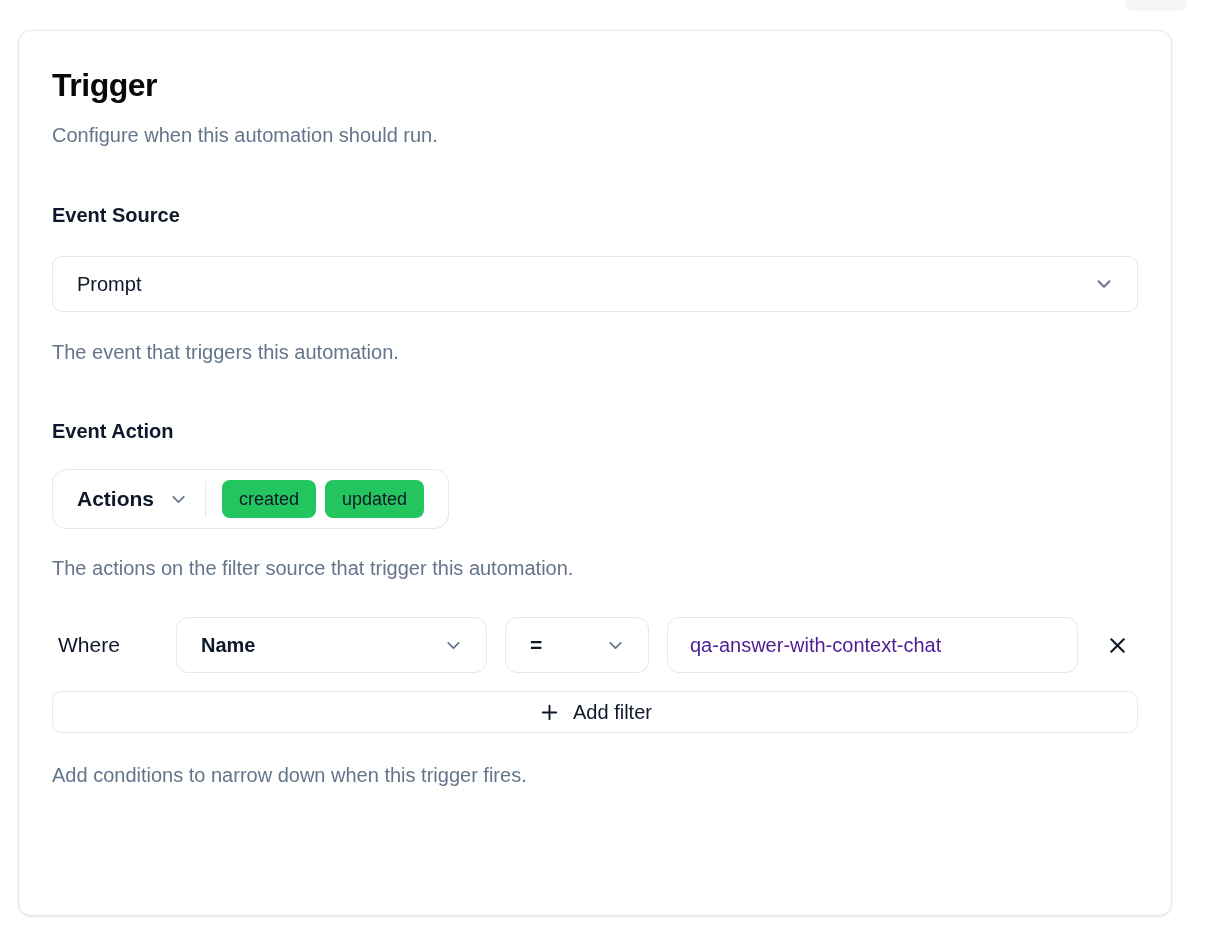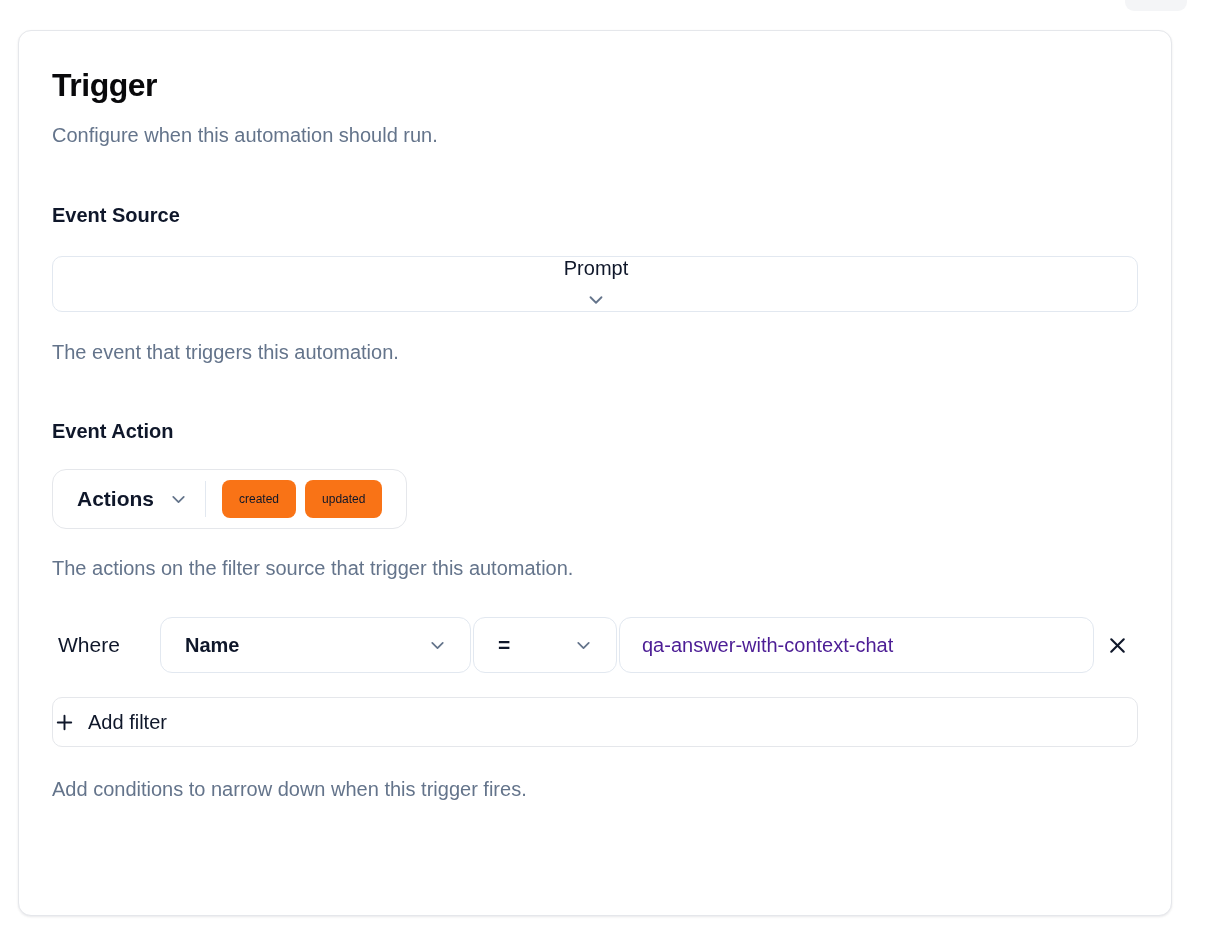--- a/index.html
+++ b/index.html
@@ -70,21 +70,21 @@
     justify-content: space-between;
     background: #fff;
     border: 1px solid #e2e8f0;
     border-radius: 10px;
     height: 56px;
     padding: 0 22px 0 24px;
     font-size: 20px;
     color: #0f172a;
     cursor: pointer;
   }
-  .select-full { margin-top: 27px; width: 100%; flex-direction: column; }
+  .select-full { margin-top: 27px; width: 100%; }
 
   .chev { display: inline-flex; flex: 0 0 auto; }
 
   
   .actions-control {
     margin-top: 24px;
     display: inline-flex;
     align-items: center;
     height: 60px;
     border: 1px solid #e5e7eb;
@@ -101,34 +101,34 @@
     font-weight: 700;
     color: #0f172a;
     cursor: pointer;
   }
   .v-divider {
     width: 1px; height: 36px;
     background: #e2e8f0;
   }
   .chips { display: inline-flex; gap: 9px; }
   .chip {
-    background: #f97316;
+    background: #22c55e;
     border-radius: 8px;
     padding: 8px 17px;
-    font-size: 12px;
+    font-size: 18px;
     color: #0f172a;
     line-height: 22px;
   }
 
   
   .filter-row {
     margin-top: 35px;
     display: flex;
     align-items: center;
-    gap: 2px;
+    gap: 18px;
   }
   .where-label {
     flex: 0 0 106px;
     font-size: 21px;
     color: #0f172a;
     padding-left: 6px;
   }
   .field-select { width: 311px; flex: 0 0 311px; border-radius: 12px; }
   .field-select .sel-text { font-weight: 600; }
   .op-select { width: 144px; flex: 0 0 144px; border-radius: 12px; }
@@ -152,28 +152,29 @@
     display: flex;
     align-items: center;
     justify-content: center;
     background: transparent;
     border: none;
     cursor: pointer;
     border-radius: 8px;
   }
 
   .add-filter-btn {
-    margin-top: 24px;
+    margin-top: 18px;
     width: 100%;
-    height: 50px;
+    height: 42px;
     background: #fff;
     border: 1px solid #e5e7eb;
     border-radius: 10px;
     display: flex;
     align-items: center;
+    justify-content: center;
     gap: 12px;
     font-family: "Liberation Sans", sans-serif;
     font-size: 20px;
     font-weight: 500;
     color: #0f172a;
     cursor: pointer;
   }
 </style>
 </head>
 <body>

